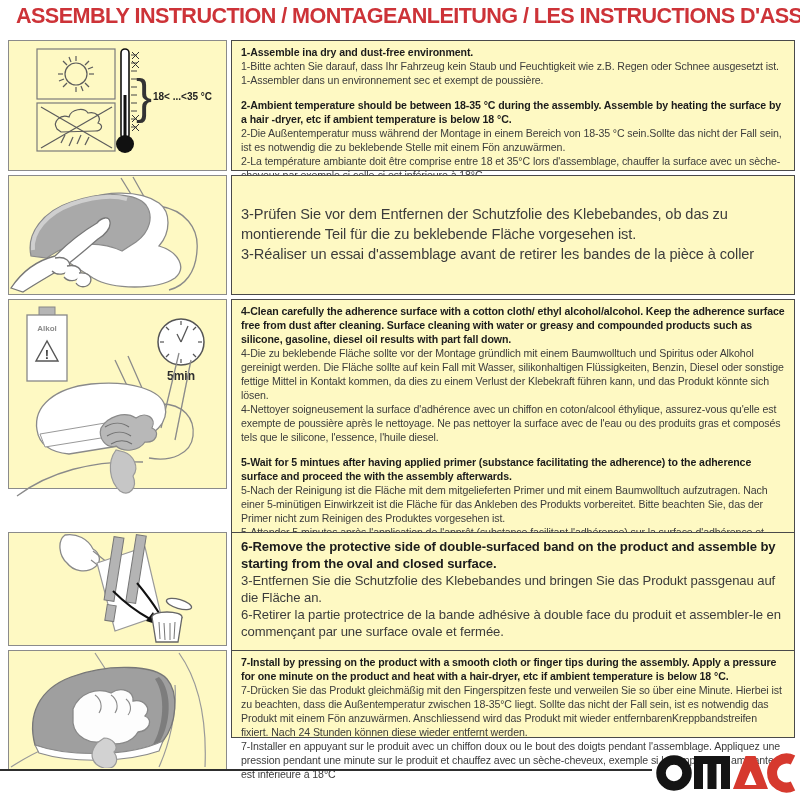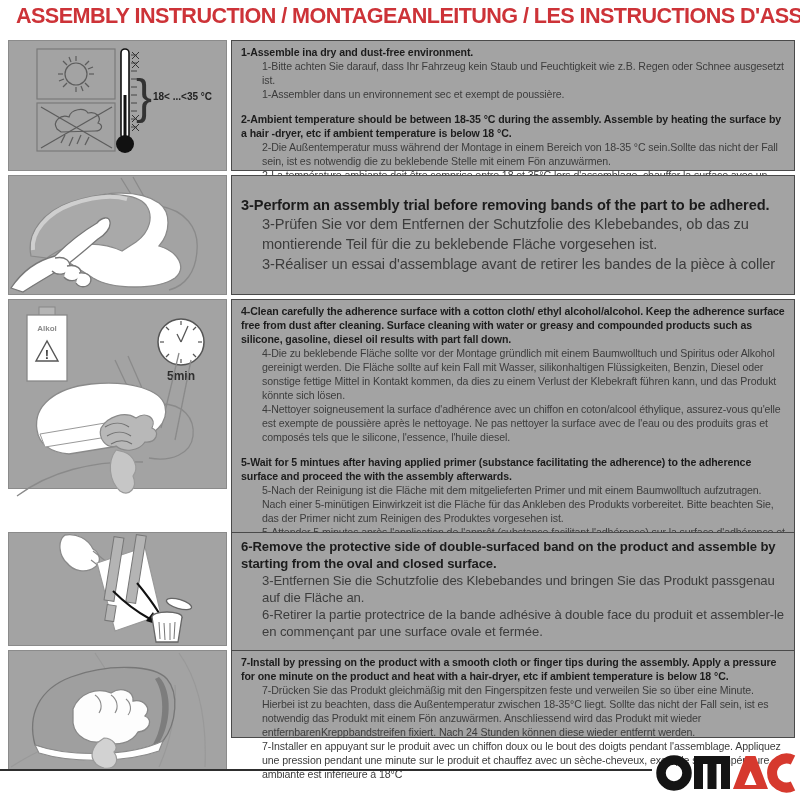--- a/index.html
+++ b/index.html
@@ -2,27 +2,27 @@
 <html><head>
 <meta charset="utf-8">
 <style>
   html,body{margin:0;padding:0;background:#fff;}
   .page{position:relative;width:800px;height:800px;background:#fff;overflow:hidden;
         font-family:"Liberation Sans",sans-serif;}
   .title{position:absolute;top:3px;left:0;width:800px;text-align:center;
          font-size:22.5px;font-weight:800;letter-spacing:-0.6px;
          transform:scaleX(.96);transform-origin:center;white-space:nowrap;}
   .row{position:absolute;left:0;width:800px;}
-  .cell{position:absolute;background:#a3a3a3;box-sizing:border-box;}
+  .cell{position:absolute;background:#fef9c3;box-sizing:border-box;}
   .img-cell{left:8px;width:219px;border:1.5px solid #8b8b8b;}
   .txt-cell{left:231px;width:564px;border:1.5px solid #4a4a4a;padding:5px 9px;}
   .txt-cell.centered{display:flex;flex-direction:column;justify-content:center;}
   .sec p{margin:0;letter-spacing:-0.1px;}
   .sec .en{font-weight:bold;color:#1c1c1c;}
-  .sec .tr{color:#3c3c3c;margin-left:21px;}
+  .sec .tr{color:#3c3c3c;}
   .sec + .sec{margin-top:11px;}
   .fs-s{font-size:10.6px;line-height:1.32;}
   .fs-m{font-size:13.1px;line-height:1.3;}
   .fs-l{font-size:14.6px;line-height:1.35;}
   .footer-rule{position:absolute;top:769px;left:0;width:652px;height:2px;background:#2e2e2e;}
   .logo{position:absolute;top:750px;left:656px;width:140px;height:44px;}
   svg text{font-family:"Liberation Sans",sans-serif;}
   .ill{display:block;}
 </style>
 </head>
@@ -120,21 +120,20 @@
         <g fill="#fff" stroke="#777" stroke-width="1.3">
           <path d="M2 112 C14 94 30 84 46 80 C60 66 76 54 88 47 C93 41 100 40 101 46 C102 52 96 59 89 63 C76 74 66 83 55 91 C42 99 26 108 14 116 Z"></path>
           <path d="M46 82 C56 80 63 85 60 93 C57 99 48 100 43 95"></path>
           <path d="M58 90 C68 88 74 93 71 100 C68 106 59 106 55 101"></path>
           <path d="M70 97 C79 96 84 101 81 107 C78 112 70 112 67 107"></path>
         </g>
       </svg>
     </div>
     <div class="cell txt-cell fs-l centered" style="top:0;height:120px;">
       <div class="sec">
-        <p class="en">3-Perform an assembly trial before removing bands of the part to be adhered.</p>
         <p class="tr">3-Prüfen Sie vor dem Entfernen der Schutzfolie des Klebebandes, ob das zu montierende Teil für die zu beklebende Fläche vorgesehen ist.</p>
         <p class="tr">3-Réaliser un essai d'assemblage avant de retirer les bandes de la pièce à coller</p>
       </div>
     </div>
   </div>
 
   <div class="row" style="top:299px;height:229px;">
     <div class="cell img-cell" style="top:0;height:190px;">
       <svg class="ill" width="216" height="226" viewBox="0 0 216 226">
         <g>

